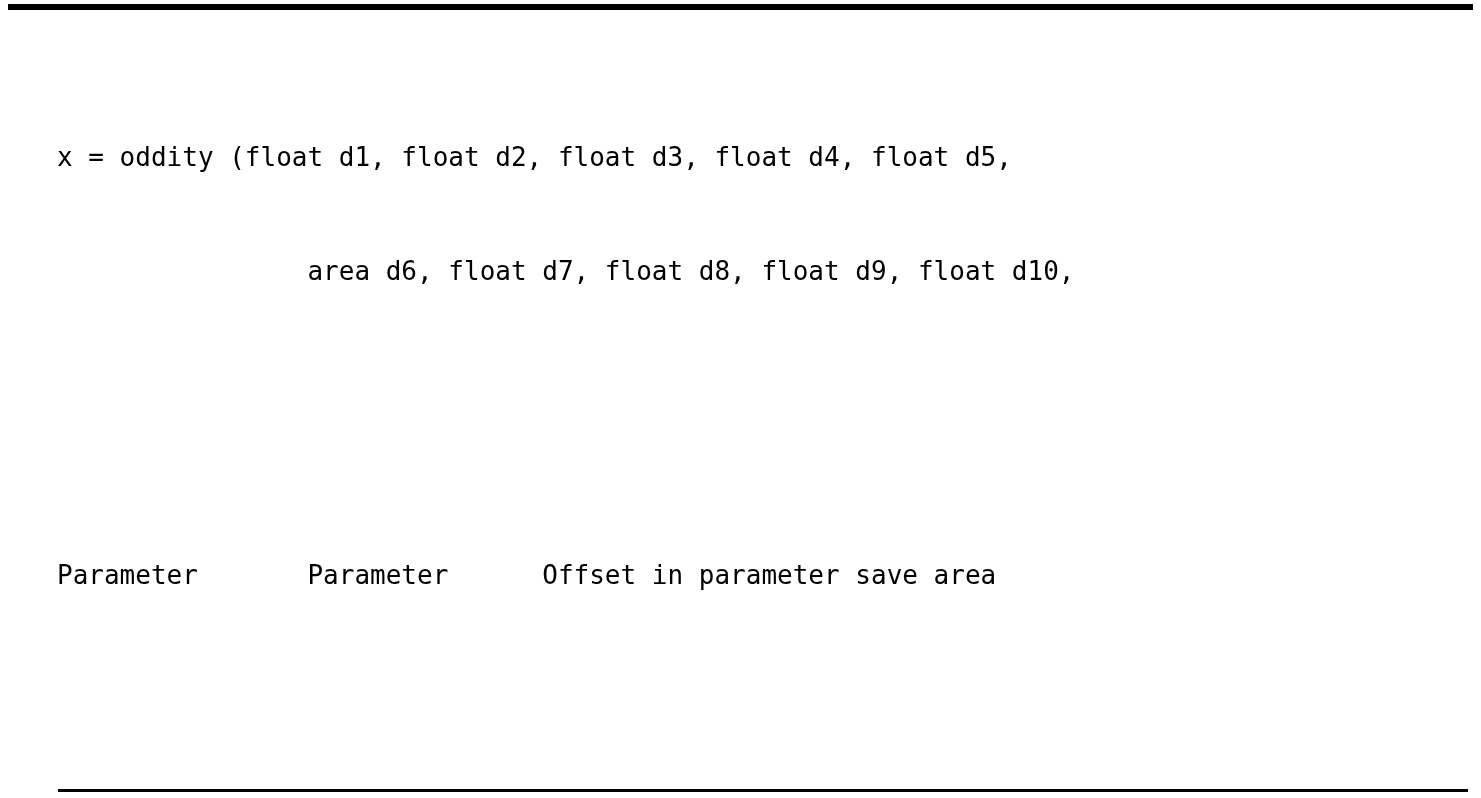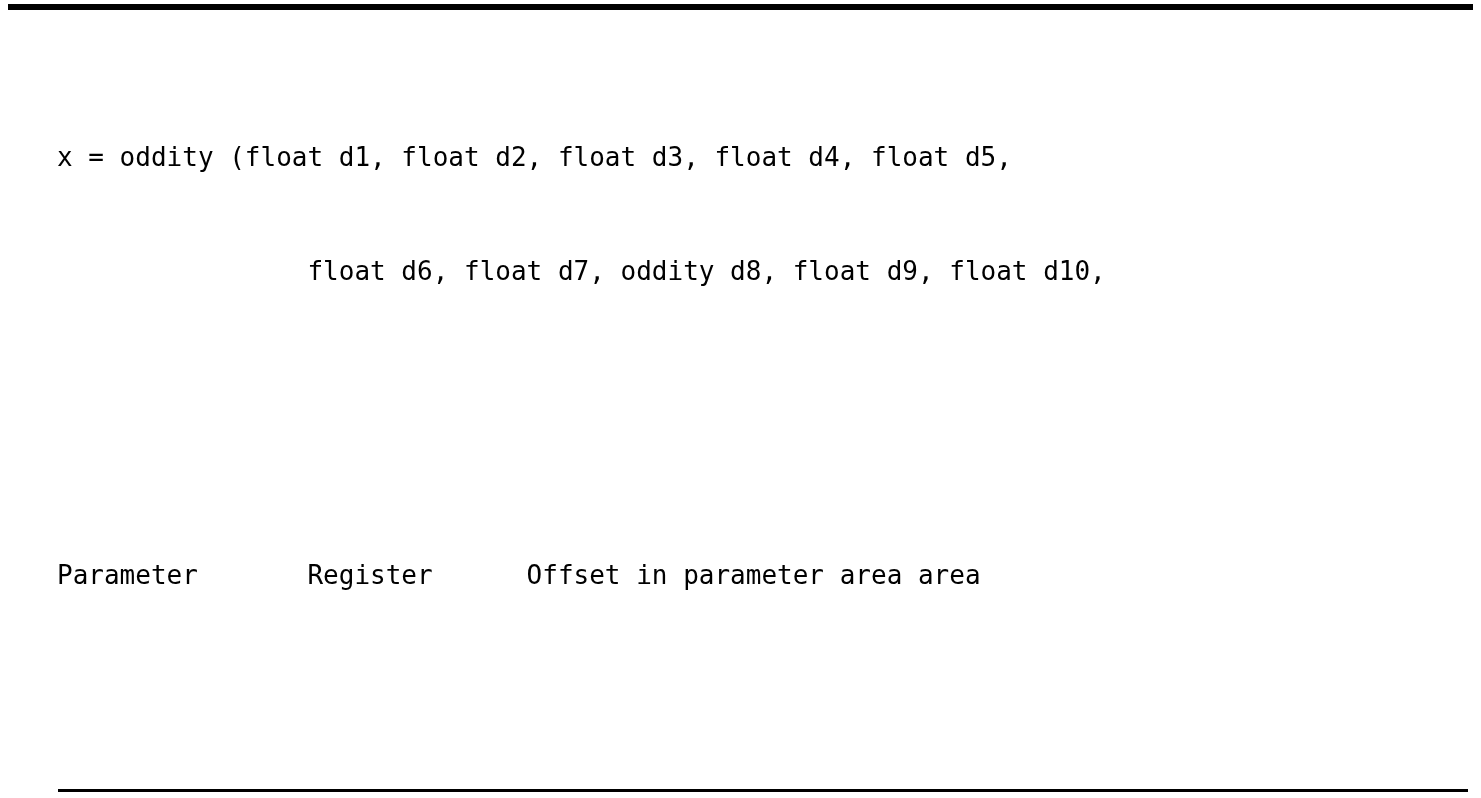--- a/index.html
+++ b/index.html
@@ -65,25 +65,25 @@
 </head>
 <body>
 
 <div id="page">
 
   <div class="rule-top"></div>
 
   <div class="listing">
 
     <div class="line sig-line">x = oddity (float d1, float d2, float d3, float d4, float d5,</div>
-    <div class="line sig-line">                float d6, float d7, oddity d8, float d9, float d10,</div>
+    <div class="line sig-line">                area d6, float d7, float d8, float d9, float d10,</div>
 
     <div class="blank"></div>
 
-    <div class="line hdr-line">Parameter       Register      Offset in parameter area area</div>
+    <div class="line hdr-line">Parameter       Parameter      Offset in parameter save area</div>
 
     
 
   </div>
 
   <div class="rule-bottom"></div>
 
 </div>
 
 </body></html>

